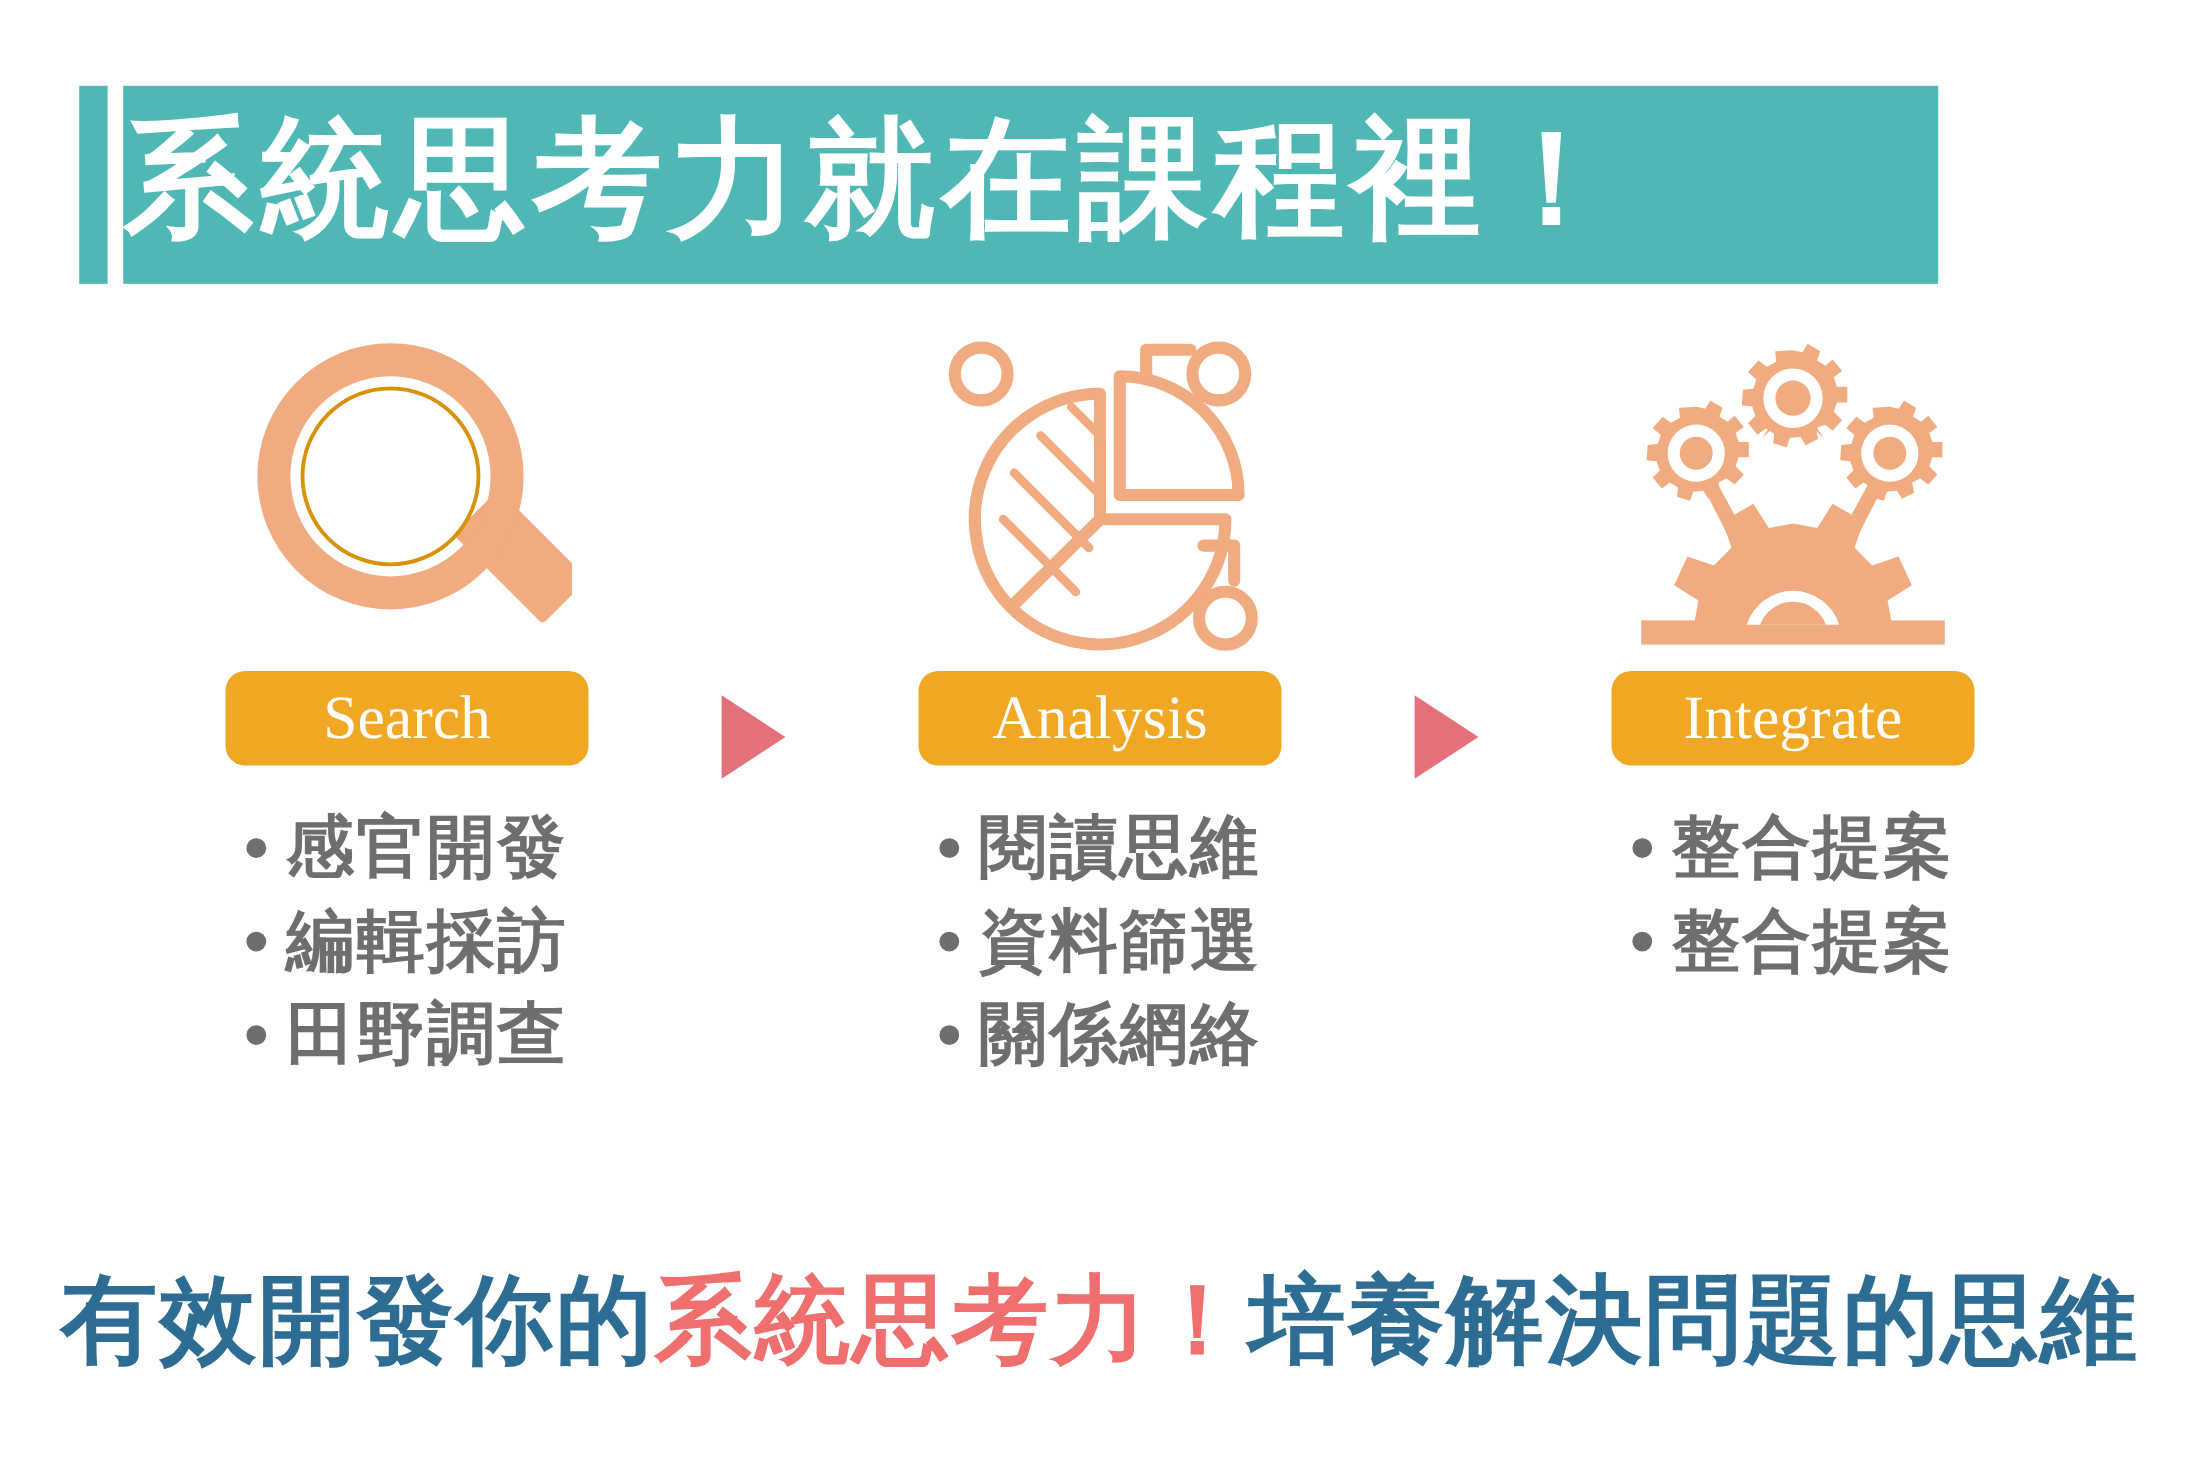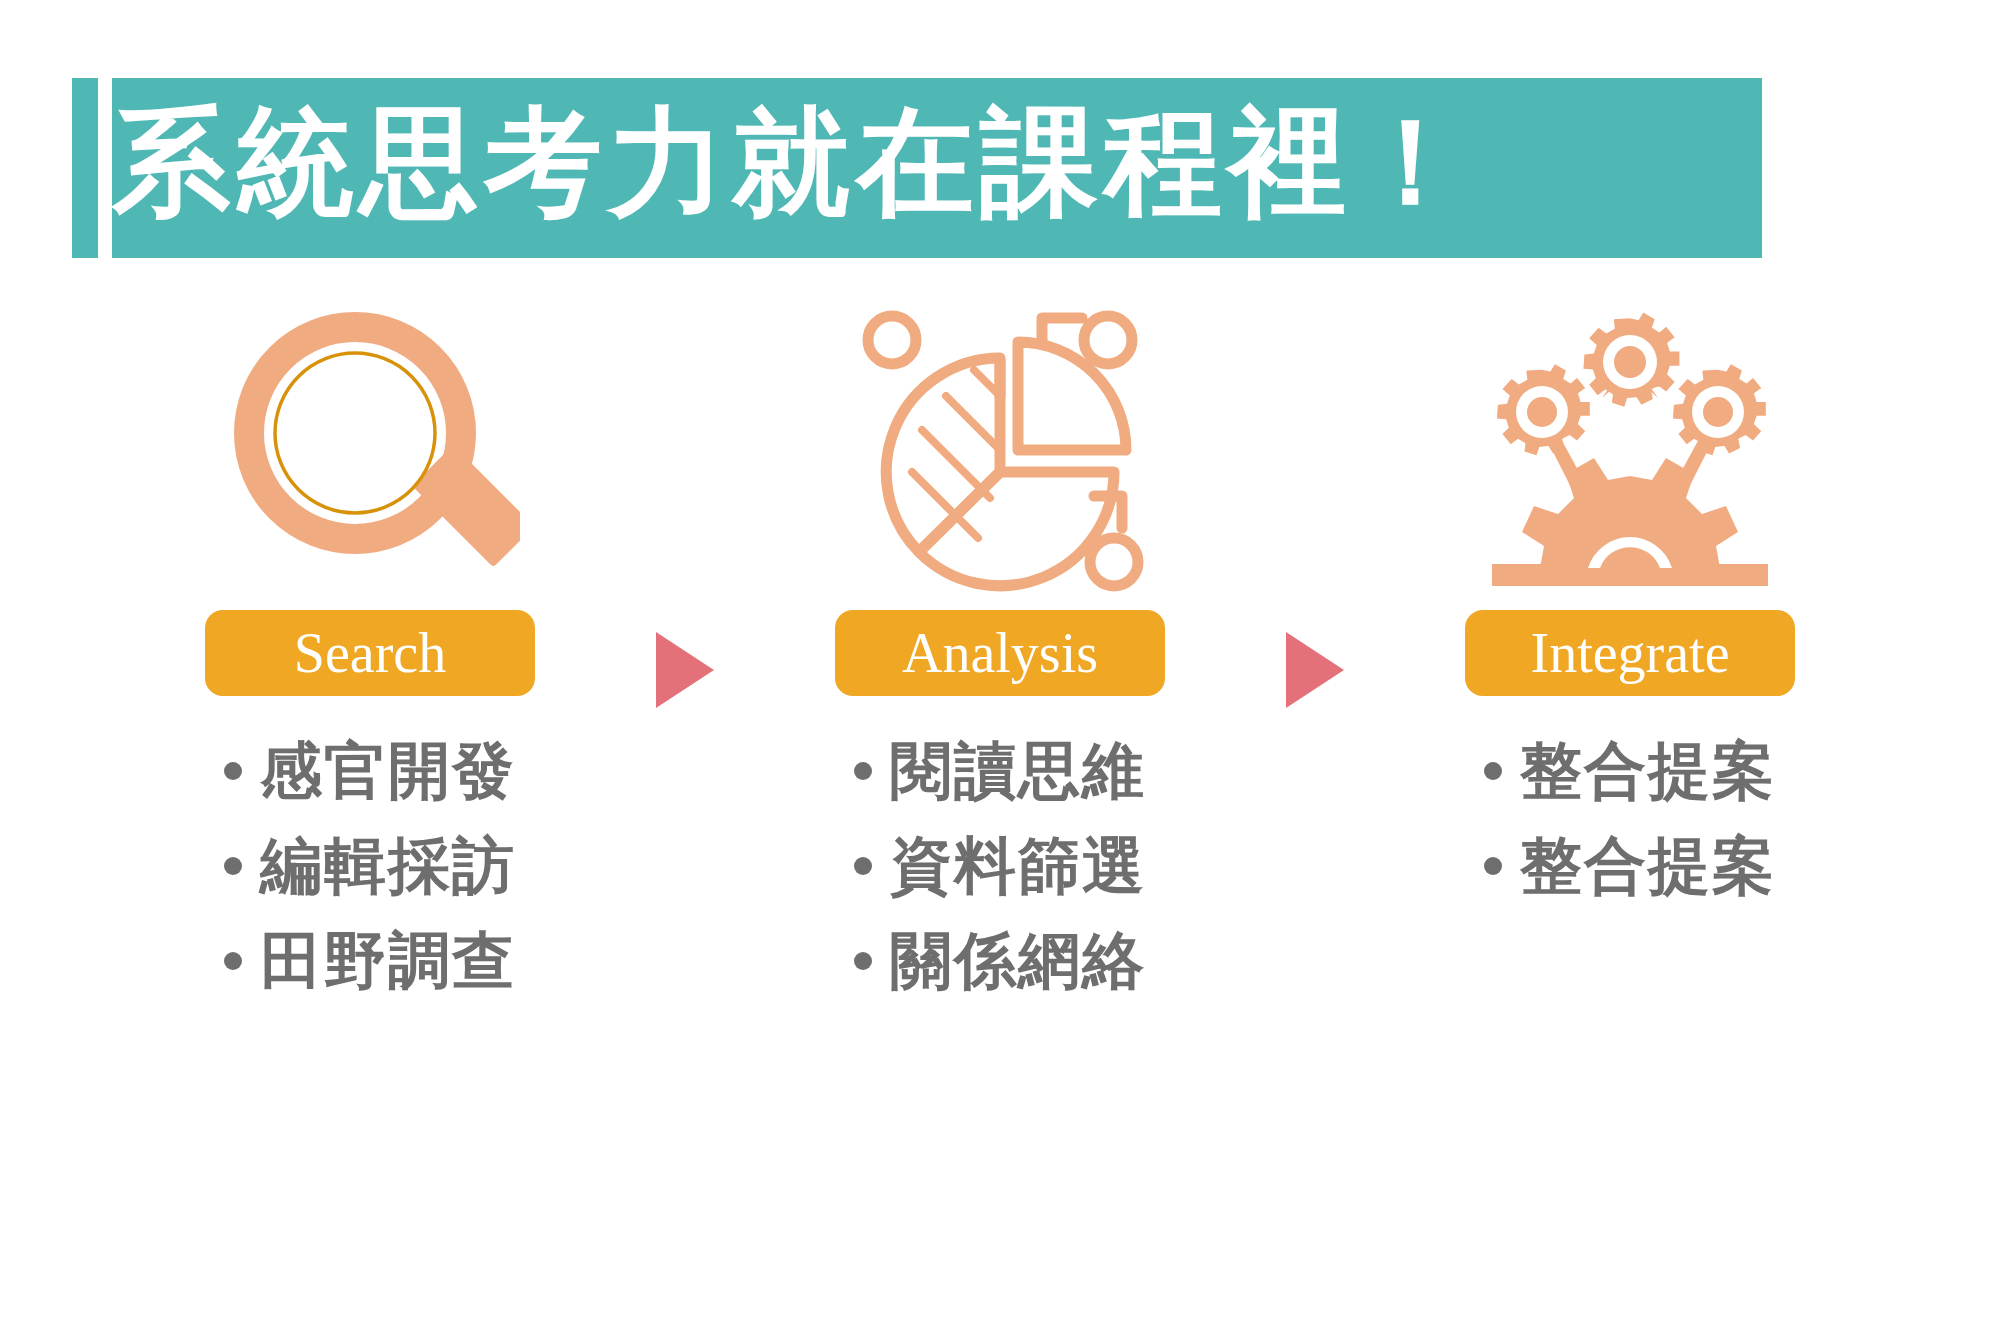--- a/index.html
+++ b/index.html
@@ -104,21 +104,21 @@
     line-height:1;
     font-family:"Liberation Serif","DejaVu Serif",serif;
     white-space:nowrap;
   }
 
   
   .bullets {
     margin-top:42px;
     display:flex;
     flex-direction:column;
-    gap:28px;
+    gap:18px;
     align-items:flex-start;
   }
   .bullet-row {
     display:flex;
     align-items:center;
     gap:18px;
   }
   .bullet-dot {
     width:18px; height:18px;
     border-radius:50%;
@@ -315,14 +315,19 @@
         </div>
         <div class="bullet-row">
           <span class="bullet-dot"></span>
           <span class="bullet-text">整合提案</span>
         </div>
       </div>
     </div>
 
   </div>
 
+  <div class="footer">
+    <span class="f-blue">有效開發你的</span>
+    <span class="f-red">系統思考力！</span>
+    <span class="f-blue">培養解決問題的思維</span>
+  </div>
 
 </div>
 
 </body></html>

